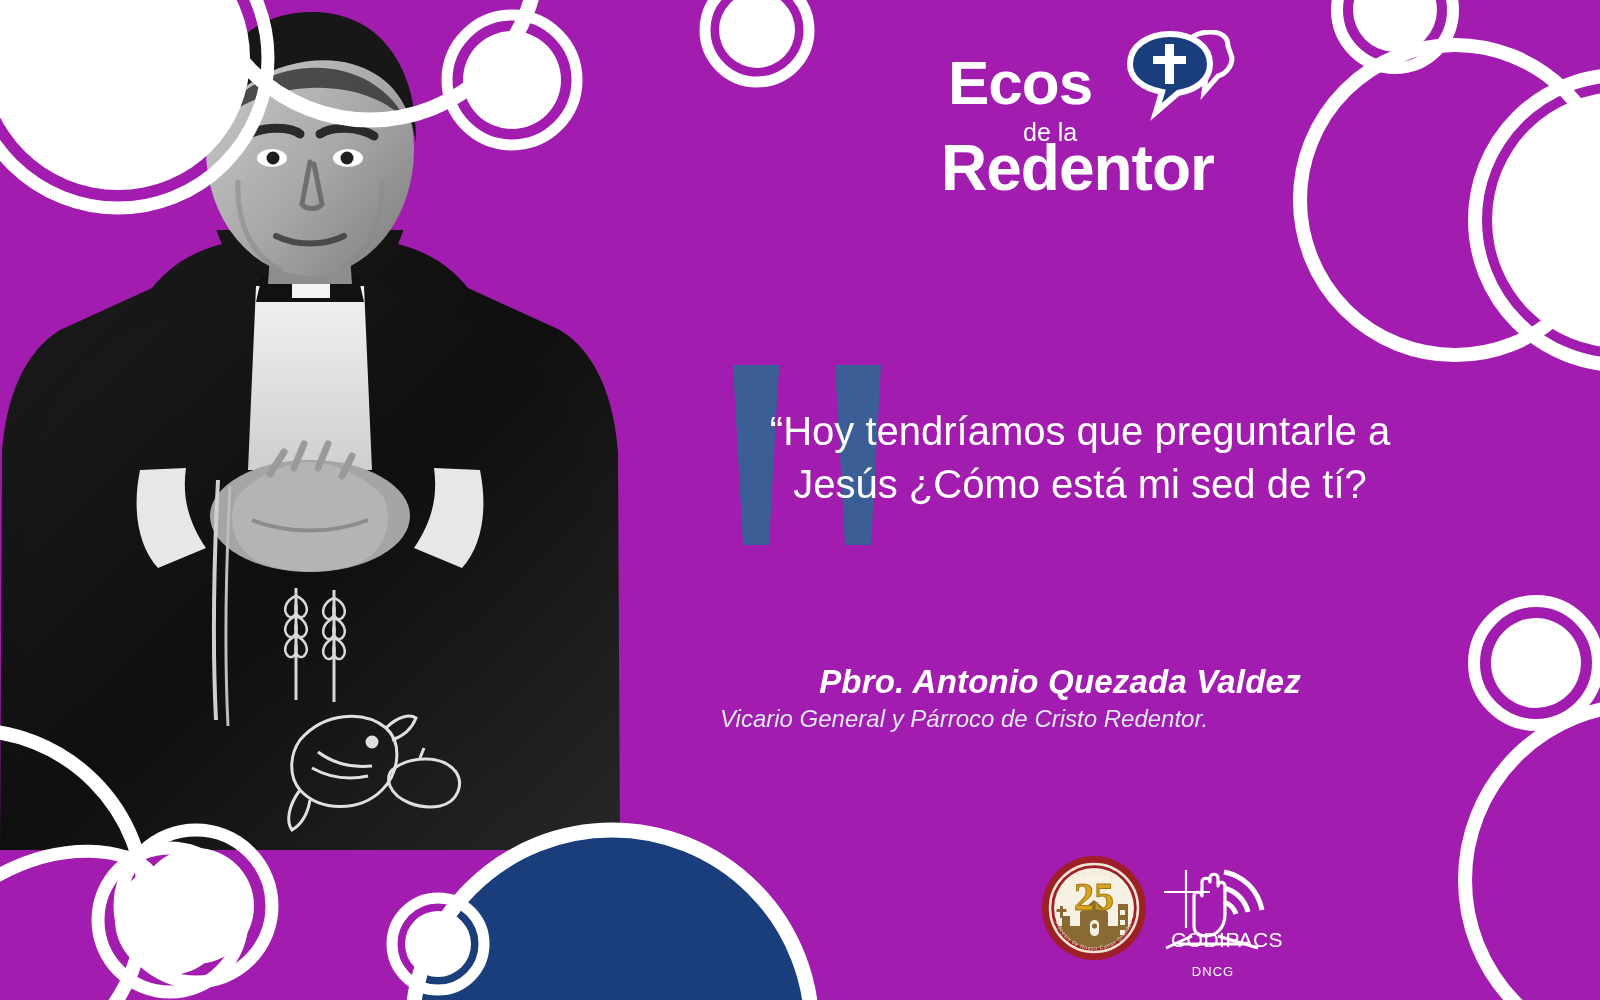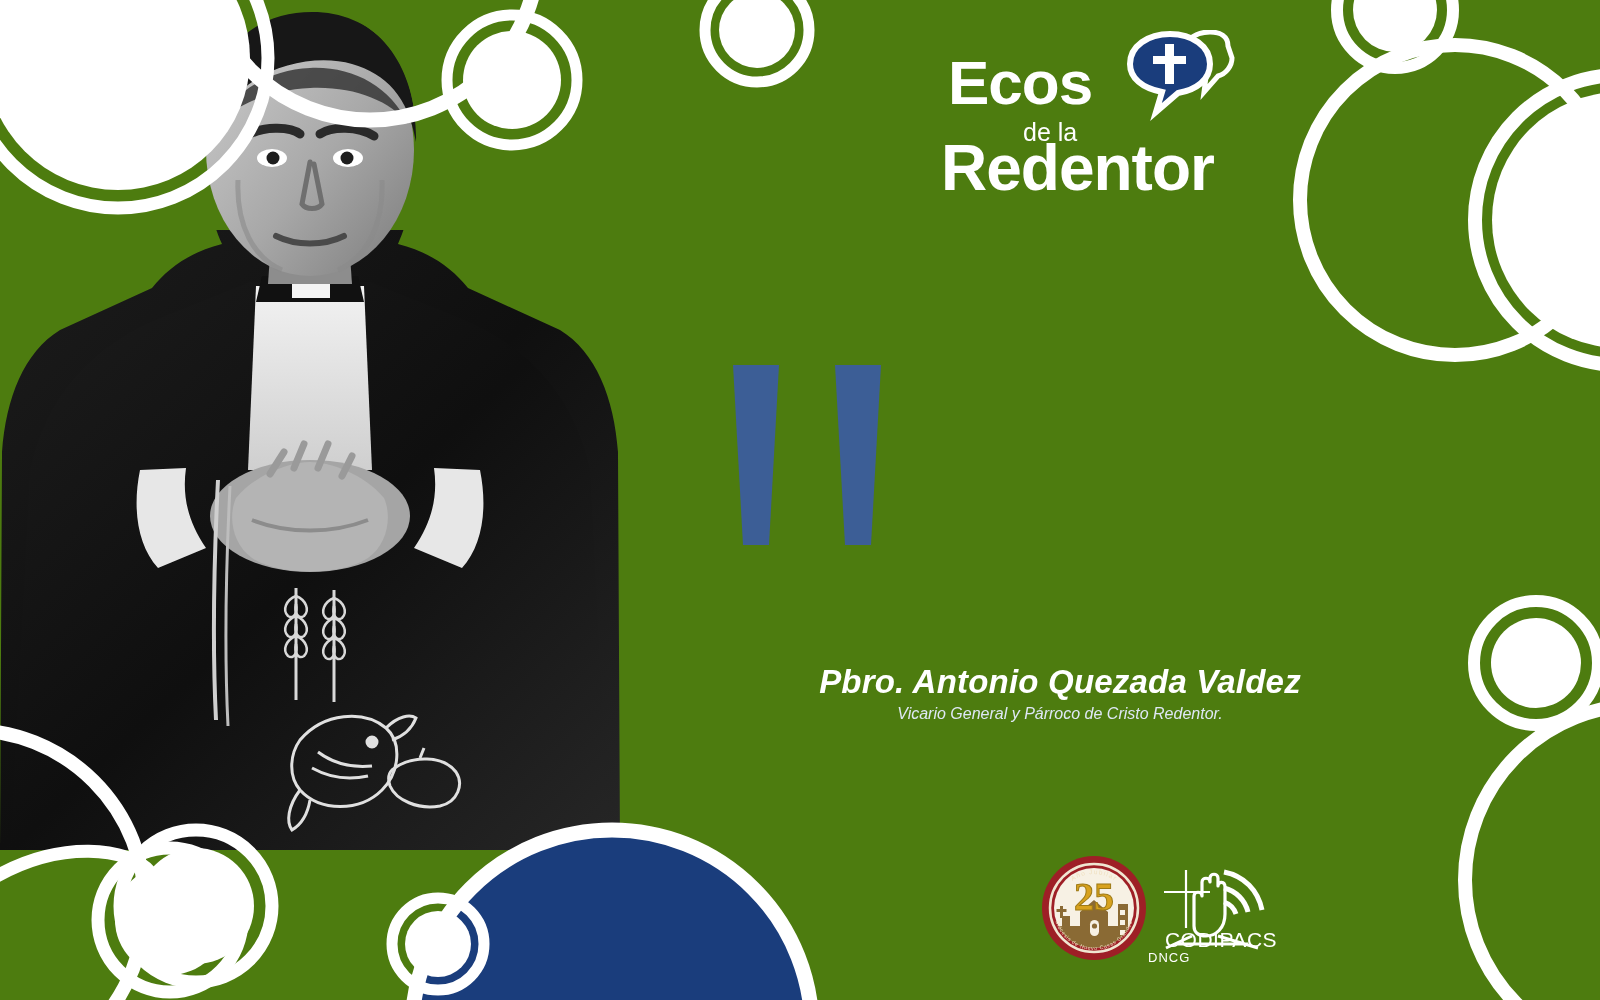--- a/index.html
+++ b/index.html
@@ -1,19 +1,19 @@
 <!DOCTYPE html>
 <html><head>
 <meta charset="utf-8">
 <style>
   html,body{margin:0;padding:0;background:#12305f;}
   body{font-family:"Liberation Sans", sans-serif;}
   #stage{
     position:relative;width:1600px;height:1000px;overflow:hidden;
-    background:#4d7c0f;
+    background:#a21caf;
   }
   .layer{position:absolute;inset:0;}
   svg.layer{width:1600px;height:1000px;display:block;}
 
   
   #portrait{left:95px;top:150px;width:620px;height:850px;}
 
   
   #logo{position:absolute;left:940px;top:28px;width:300px;height:152px;}
   .logo-ecos{
@@ -40,36 +40,36 @@
   #quote{
     position:absolute;left:760px;top:405px;width:640px;text-align:center;
     font-size:40px;line-height:1.32;color:#ffffff;font-weight:400;
   }
   #speaker{
     position:absolute;left:720px;top:663px;width:680px;text-align:center;
     font-size:33px;font-weight:700;font-style:italic;color:#ffffff;
     letter-spacing:.2px;
   }
   #role{
-    position:absolute;left:720px;top:705px;width:680px;text-align:center;
-    font-size:16px;font-style:italic;color:#dfe8f6;font-weight:400;
+    position:absolute;left:720px;top:705px;width:680px;
+    font-size:24px;font-style:italic;color:#dfe8f6;font-weight:400;
   }
 
   
   #footer-logos{
     position:absolute;left:1020px;top:852px;width:260px;height:120px;
   }
   #jubilee{position:absolute;left:20px;top:2px;width:108px;height:108px;}
   #codipacs{position:absolute;left:128px;top:4px;width:130px;height:110px;}
   .codipacs-name{
-    position:absolute;left:136px;top:76px;width:130px;text-align:center;
+    position:absolute;left:142px;top:76px;width:130px;text-align:center;
     font-size:21px;font-weight:400;color:#ffffff;letter-spacing:.5px;
   }
   .codipacs-sub{
-    position:absolute;left:128px;top:98px;width:130px;text-align:left;
+    position:absolute;left:128px;top:112px;width:130px;text-align:center;
     font-size:13px;font-weight:400;color:#ffffff;letter-spacing:1px;
   }
 </style>
 </head>
 <body>
 
 <div id="stage">
 
   
   <svg class="layer" viewBox="0 0 1600 1000">
@@ -239,20 +239,21 @@
     <div class="logo-palabra">Redentor</div>
   </div>
 
   
   <svg class="layer" viewBox="0 0 1600 1000">
     <polygon points="733,365 779,365 769,545 743,545" fill="#3c5e96"></polygon>
     <polygon points="835,365 881,365 871,545 845,545" fill="#3c5e96"></polygon>
   </svg>
 
   
+  <div id="quote">“Hoy tendríamos que preguntarle a Jesús ¿Cómo está mi sed de tí?</div>
   <div id="speaker">Pbro. Antonio Quezada Valdez</div>
   <div id="role">Vicario General y Párroco de Cristo Redentor.</div>
 
   
   <div id="footer-logos">
 
     <svg id="jubilee" viewBox="0 0 108 108">
       <defs>
         <path id="arcTop" d="M18 56 A36 36 0 0 1 90 56"></path>
         <path id="arcBottom" d="M14 56 A40 40 0 0 0 94 56"></path>

